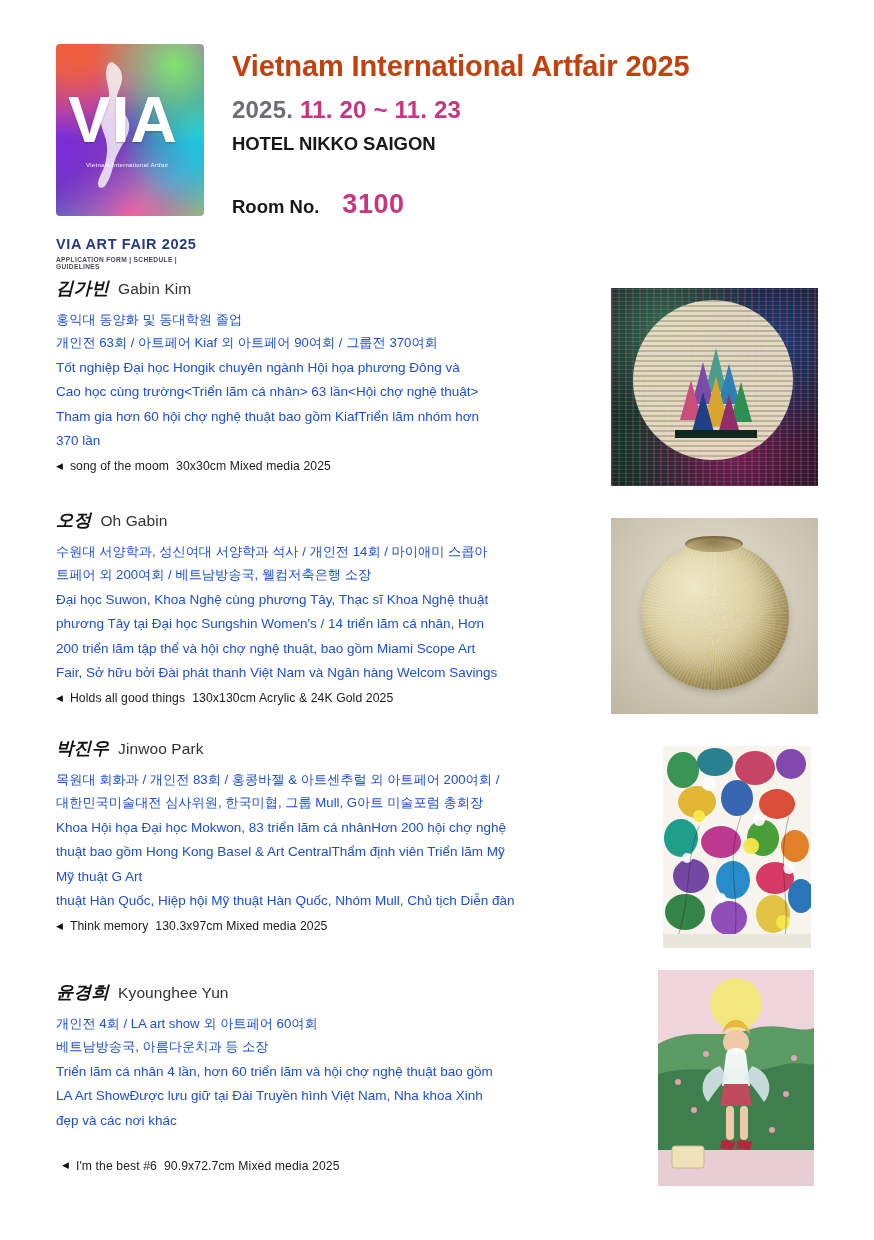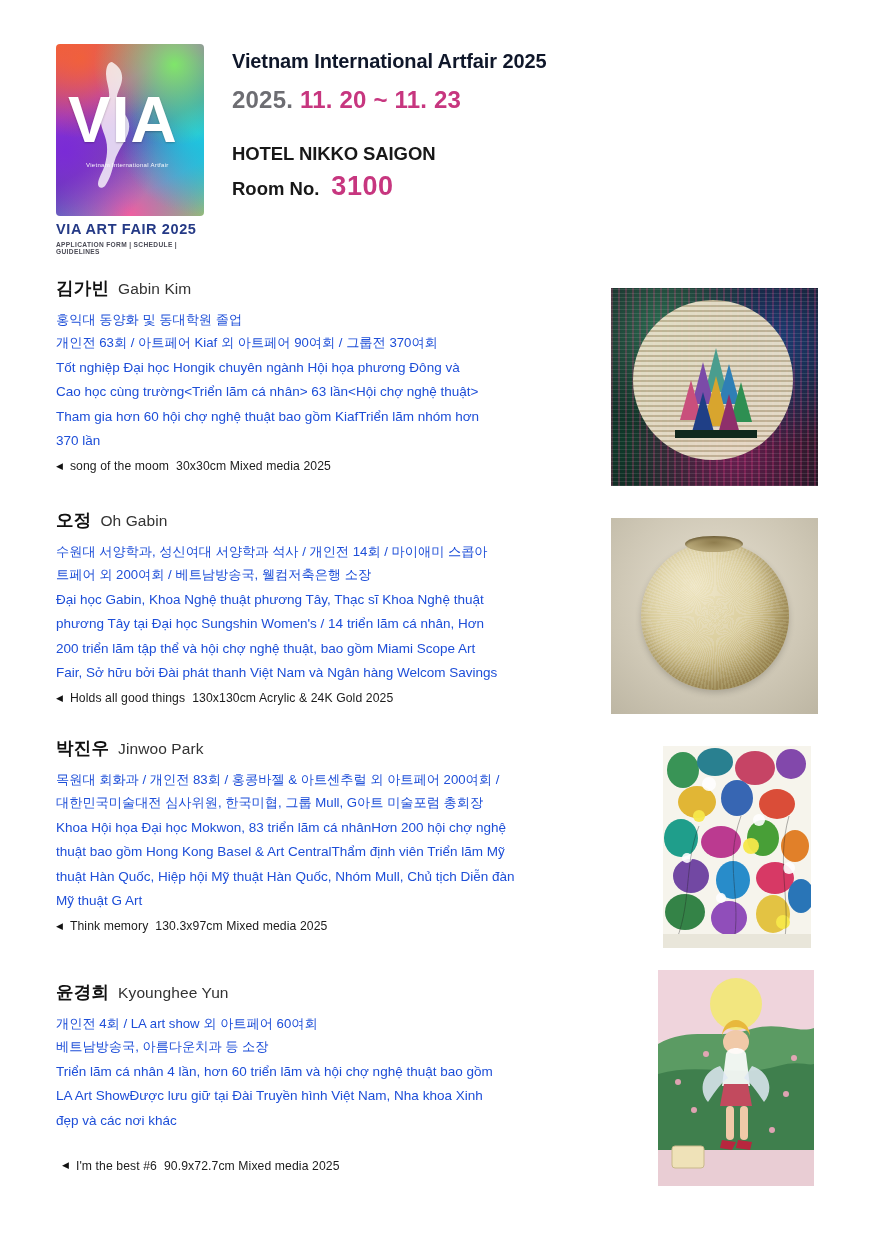--- a/index.html
+++ b/index.html
@@ -58,61 +58,61 @@
   }
   .logo-tile .via-sub {
     position: absolute;
     left: 30px; top: 118px;
     font-size: 6px;
     color: #ffffff;
     letter-spacing: .3px;
     opacity: .95;
   }
   .logo-caption {
-    margin-top: 5px;
+    margin-top: 20px;
     font-size: 14.5px;
     font-weight: bold;
     color: #253a86;
     letter-spacing: .6px;
   }
   .logo-subcaption {
     margin-top: 4px;
     font-size: 6.6px;
     font-weight: bold;
     color: #4a4a55;
     letter-spacing: .35px;
   }
 
   .header-text { position: absolute; left: 232px; top: 50px; }
   .fair-title {
-    font-size: 20px;
-    font-weight: bold;
-    color: #0f172a;
+    font-size: 29px;
+    font-weight: bold;
+    color: #c2410c;
     letter-spacing: -0.1px;
   }
   .fair-dates {
     margin-top: 13px;
     font-size: 24px;
     font-weight: bold;
     color: #c7367f;
     letter-spacing: .2px;
   }
   .fair-dates .year { color: #6d6d72; font-weight: bold; }
   .fair-venue {
-    margin-top: 29px;
+    margin-top: 9px;
     font-size: 18.5px;
     font-weight: bold;
     color: #181818;
     letter-spacing: -0.1px;
   }
   .room-row {
-    margin-top: 6px;
+    margin-top: 34px;
     display: flex;
     align-items: baseline;
-    gap: 12px;
+    gap: 23px;
   }
   .room-label { font-size: 18.5px; font-weight: bold; color: #181818; }
   .room-number {
     font-size: 27px;
     font-weight: bold;
     color: #c7367f;
     letter-spacing: .5px;
   }
 
   
@@ -138,20 +138,21 @@
     display: flex;
     align-items: baseline;
     gap: 9px;
     margin-bottom: 9px;
   }
   .artist-name-kr {
     font-size: 17.5px;
     font-weight: bold;
     color: #111111;
     letter-spacing: .2px;
+    font-style: italic;
   }
   .artist-name-en {
     font-size: 15.5px;
     color: #333333;
     letter-spacing: .1px;
   }
   .bio-line {
     font-size: 13.2px;
     line-height: 1.74;
     color: #1d4ed8;
@@ -331,21 +332,21 @@
       <div class="entry-text" style="top:0">
         <div class="artist-name-row">
           <span class="artist-name-kr">오정</span>
           <span class="artist-name-en">Oh Gabin</span>
         </div>
         <div class="bio-block kr">
           <div class="bio-line">수원대 서양학과, 성신여대 서양학과 석사 / 개인전 14회 / 마이애미 스콥아</div>
           <div class="bio-line">트페어 외 200여회 / 베트남방송국, 웰컴저축은행 소장</div>
         </div>
         <div class="bio-block vn">
-          <div class="bio-line">Đại học Gabin, Khoa Nghệ thuật phương Tây, Thạc sĩ Khoa Nghệ thuật</div>
+          <div class="bio-line">Đại học Suwon, Khoa Nghệ cùng phương Tây, Thạc sĩ Khoa Nghệ thuật</div>
           <div class="bio-line">phương Tây tại Đại học Sungshin Women's / 14 triển lãm cá nhân, Hơn</div>
           <div class="bio-line">200 triển lãm tập thể và hội chợ nghệ thuật, bao gồm Miami Scope Art</div>
           <div class="bio-line">Fair, Sở hữu bởi Đài phát thanh Việt Nam và Ngân hàng Welcom Savings</div>
         </div>
         <div class="artwork-caption">
           <span class="caption-arrow">◀</span>
           <span class="caption-title">Holds all good things</span>
           <span class="caption-meta">130x130cm  Acrylic &amp; 24K Gold  2025</span>
         </div>
       </div>
@@ -365,22 +366,22 @@
           <span class="artist-name-kr">박진우</span>
           <span class="artist-name-en">Jinwoo Park</span>
         </div>
         <div class="bio-block kr">
           <div class="bio-line">목원대 회화과 / 개인전 83회 / 홍콩바젤 &amp; 아트센추럴 외 아트페어 200여회 /</div>
           <div class="bio-line">대한민국미술대전 심사위원, 한국미협, 그룹 Mull, G아트 미술포럼 총회장</div>
         </div>
         <div class="bio-block vn">
           <div class="bio-line">Khoa Hội họa Đại học Mokwon, 83 triển lãm cá nhânHơn 200 hội chợ nghệ</div>
           <div class="bio-line">thuật bao gồm Hong Kong Basel &amp; Art CentralThẩm định viên Triển lãm Mỹ</div>
+          <div class="bio-line">Mỹ thuật G Art</div>
           <div class="bio-line">thuật Hàn Quốc, Hiệp hội Mỹ thuật Hàn Quốc, Nhóm Mull, Chủ tịch Diễn đàn</div>
-          <div class="bio-line">Mỹ thuật G Art</div>
         </div>
         <div class="artwork-caption">
           <span class="caption-arrow">◀</span>
           <span class="caption-title">Think memory</span>
           <span class="caption-meta">130.3x97cm  Mixed media  2025</span>
         </div>
       </div>
 
       <div class="artwork art3">
         <div class="bg"></div>

